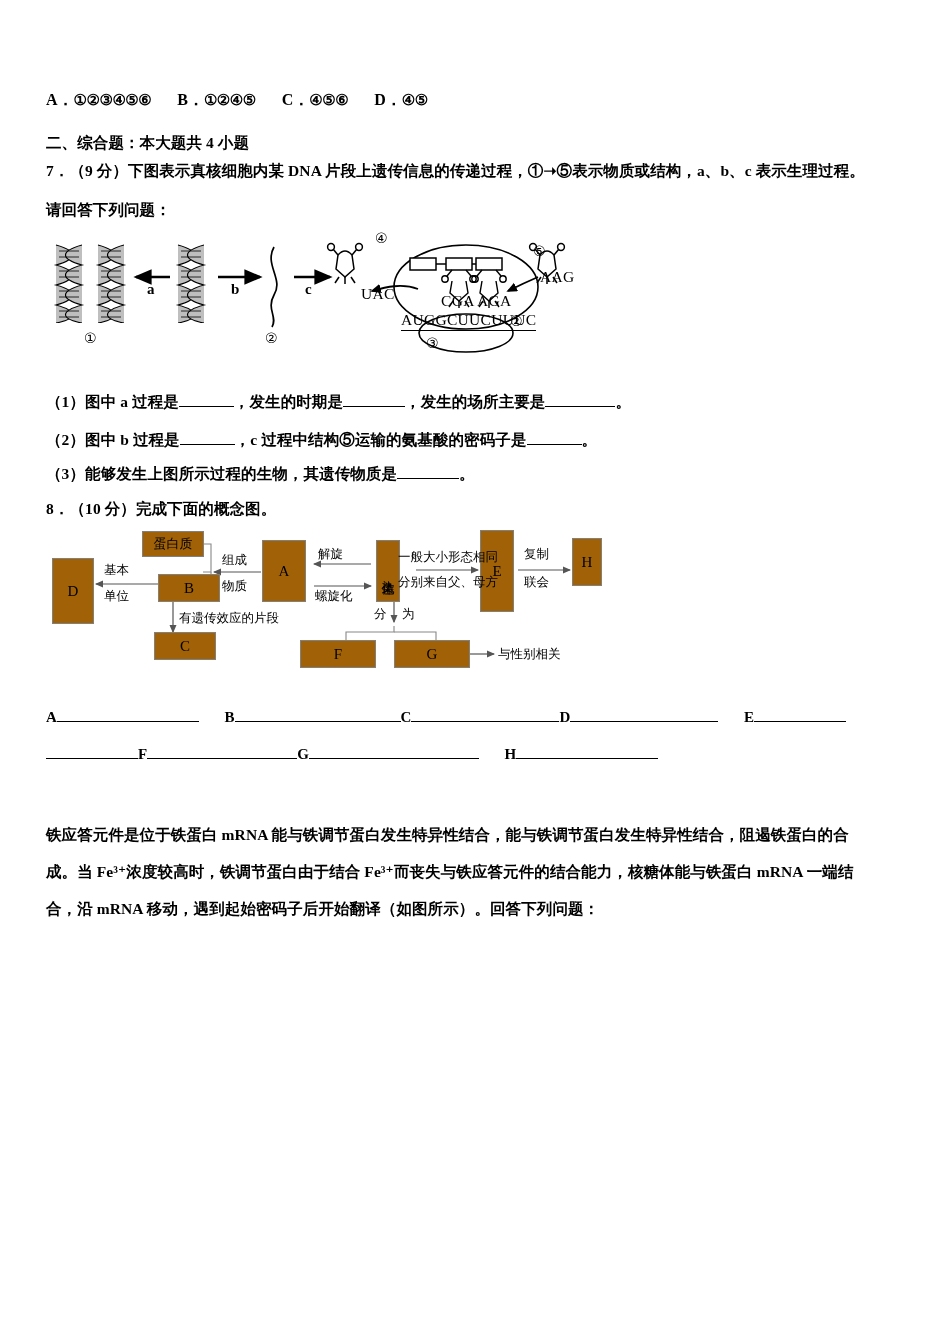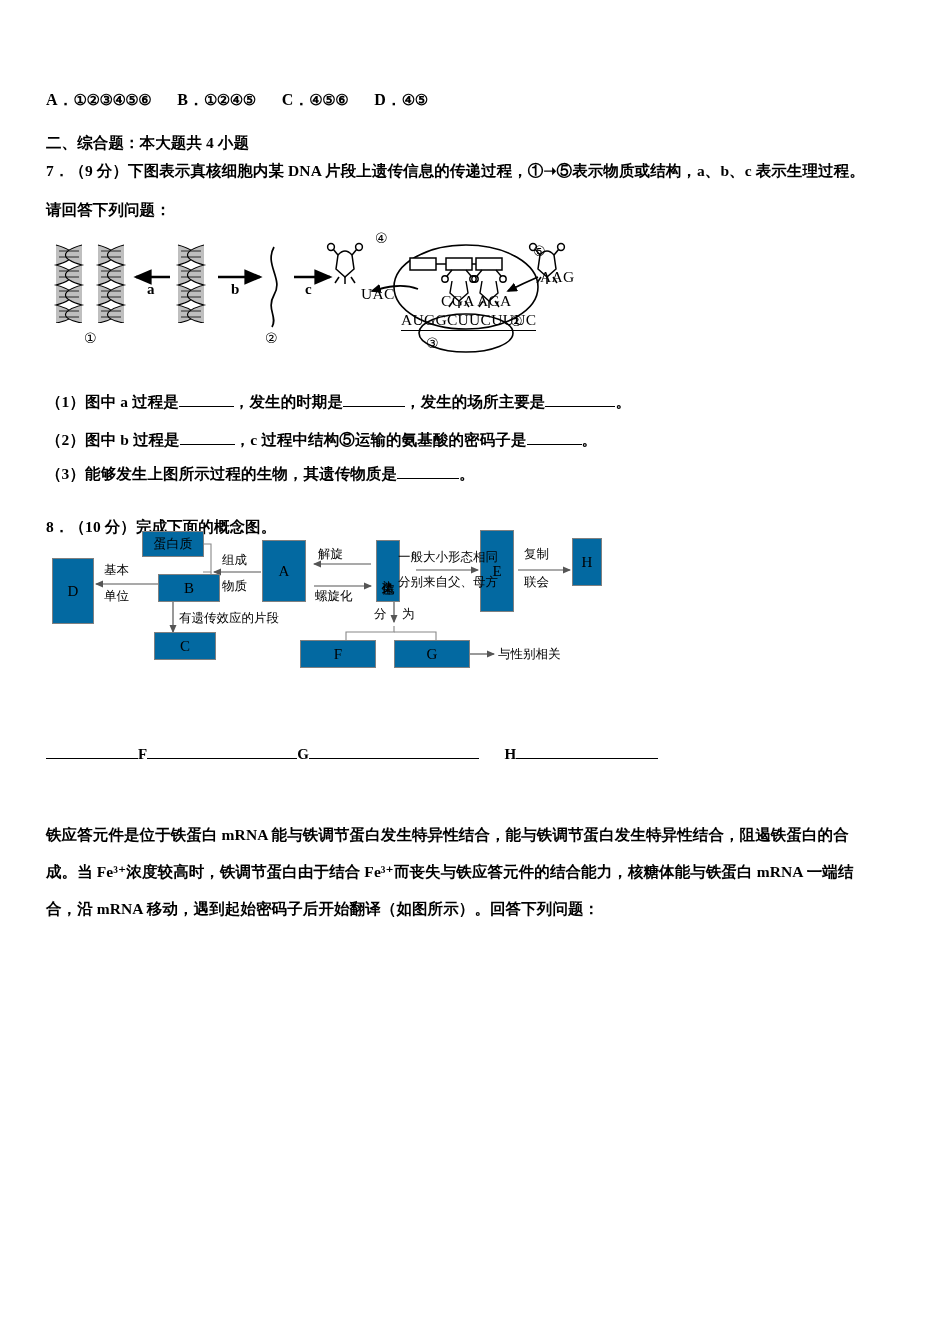--- a/index.html
+++ b/index.html
@@ -103,35 +103,35 @@
   .blank {
     display: inline-block;
     border-bottom: 1.3px solid #000;
     vertical-align: baseline;
   }
   .b5 { width: 55px; }
   .b6 { width: 62px; }
   .b7 { width: 70px; }
 
   
-  #q8-stem { top: 497px; margin-top: 18px; }
+  #q8-stem { top: 497px; }
 
   
   #fig2 {
     position: absolute;
     left: 46px;
     top: 522px;
     width: 560px;
     height: 160px;
     font-family: "DejaVu Sans", "Liberation Sans", sans-serif;
   }
   .cbox {
     position: absolute;
     border: 1.1px solid #808080;
-    background: #0369a1;
+    background: #a16207;
     display: flex;
     align-items: center;
     justify-content: center;
     font-size: 13px;
     color: #000;
     box-sizing: border-box;
   }
   .cbox.letter { font-size: 15px; font-family: "Liberation Serif", serif; }
   .cbox.vert {
     writing-mode: vertical-rl;
@@ -411,20 +411,25 @@
     <div class="clabel" style="left:269px; top:66px;">螺旋化</div>
     <div class="clabel" style="left:352px; top:27px;">一般大小形态相同</div>
     <div class="clabel" style="left:352px; top:52px;">分别来自父、母方</div>
     <div class="clabel" style="left:328px; top:84px;">分</div>
     <div class="clabel" style="left:356px; top:84px;">为</div>
     <div class="clabel" style="left:478px; top:24px;">复制</div>
     <div class="clabel" style="left:478px; top:52px;">联会</div>
     <div class="clabel" style="left:452px; top:124px;">与性别相关</div>
   </div>
 
+  <div class="ansline" id="answers-1" style="left:46px;">
+    <span>A</span><span class="ul" style="width:142px;"></span>
+    <span style="display:inline-block;width:22px;"></span><span>B</span><span class="ul" style="width:166px;"></span><span>C</span><span class="ul" style="width:148px;"></span><span>D</span><span class="ul" style="width:148px;"></span>
+    <span style="display:inline-block;width:22px;"></span><span>E</span><span class="ul" style="width:92px;"></span>
+  </div>
 
   <div class="ansline" id="answers-2" style="left:46px;">
     <span class="ul" style="width:92px;"></span><span>F</span><span class="ul" style="width:150px;"></span><span>G</span><span class="ul" style="width:170px;"></span>
     <span style="display:inline-block;width:22px;"></span><span>H</span><span class="ul" style="width:142px;"></span>
   </div>
 
   <div class="body-line" id="q9-l2">铁应答元件是位于铁蛋白 mRNA 能与铁调节蛋白发生特异性结合，能与铁调节蛋白发生特异性结合，阻遏铁蛋白的合</div>
   <div class="body-line" id="q9-l3">成。当 Fe³⁺浓度较高时，铁调节蛋白由于结合 Fe³⁺而丧失与铁应答元件的结合能力，核糖体能与铁蛋白 mRNA 一端结</div>
   <div class="body-line" id="q9-l4">合，沿 mRNA 移动，遇到起始密码子后开始翻译（如图所示）。回答下列问题：</div>
 

